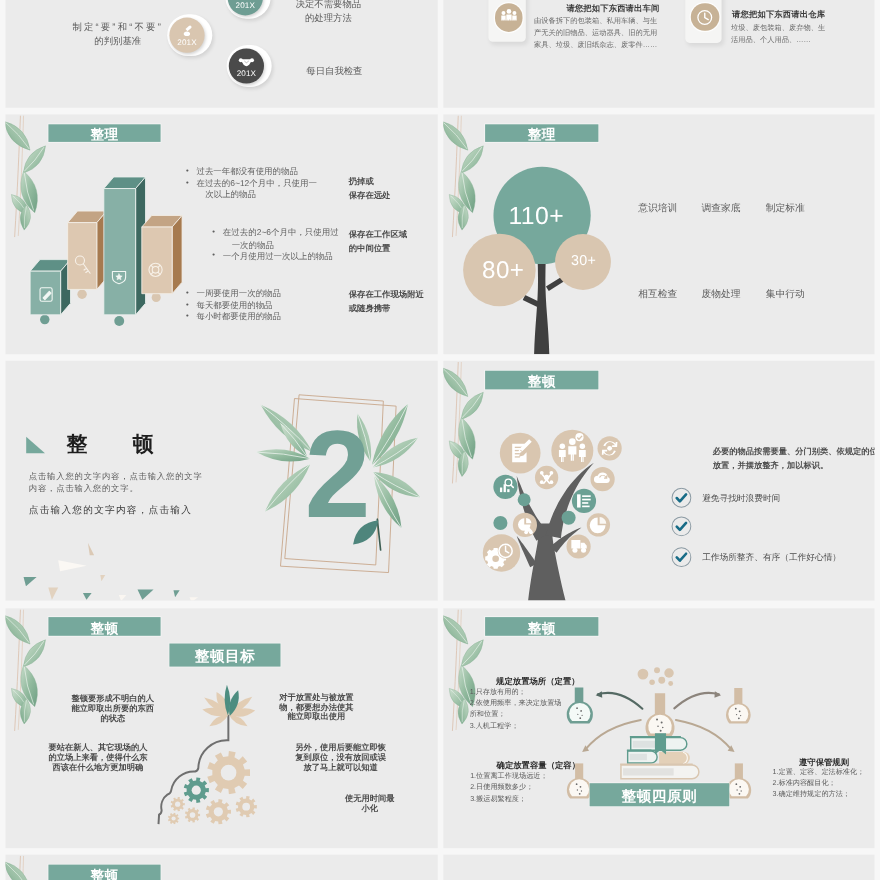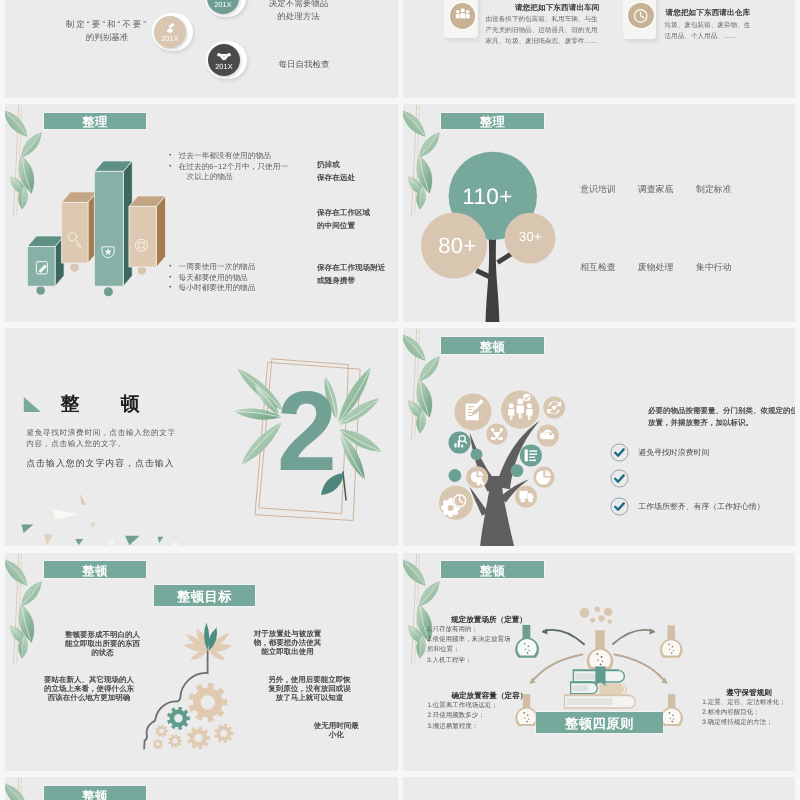--- a/index.html
+++ b/index.html
@@ -212,20 +212,34 @@
       <div class="bli">
             <i></i>
             <span class="ind">次以上的物品</span>
           </div>
     </div>
     <div class="bl res" style="left:312px;top:55px">
       <div>扔掉或</div>
       <div>保存在远处</div>
     </div>
 
+    <div class="bl" style="left:188px;top:103.3px">
+      <div class="bli">
+            <i>•</i>
+            <span>在过去的2~6个月中，只使用过</span>
+          </div>
+      <div class="bli">
+            <i></i>
+            <span class="ind">一次的物品</span>
+          </div>
+      <div class="bli">
+            <i>•</i>
+            <span>一个月使用过一次以上的物品</span>
+          </div>
+    </div>
     <div class="bl res" style="left:312px;top:103.3px">
       <div>保存在工作区域</div>
       <div>的中间位置</div>
     </div>
 
     <div class="bl" style="left:164px;top:158.6px">
       <div class="bli">
             <i>•</i>
             <span>一周要使用一次的物品</span>
           </div>
@@ -313,21 +327,21 @@
           <path d="M334.0 101.0Q354.3 114.7 377.0 124.0"></path>
           <path d="M335.0 104.0Q345.4 129.1 360.0 152.0"></path>
         </g>
         <path d="M338 144q1.5 14 3 28" stroke="#3c5d52" stroke-width="1.5" fill="none" stroke-linecap="round"></path>
         <path d="M339.0 145.0Q319.2 147.3 316.0 167.0Q335.8 164.7 339.0 145.0Z" fill="#4e857c"></path>
       </g>
     </svg>
     <div class="lt dv-t" style="left:55.4px;top:67px">整</div>
     <div class="lt dv-t" style="left:115.4px;top:67px">顿</div>
     <div class="lt dv-b" style="left:21.2px;top:99.8px">
-      <div>避免寻找时浪费时间，点击输入您的文字</div>
+      <div>点击输入您的文字内容，点击输入您的文字</div>
       <div>内容，点击输入您的文字。</div>
     </div>
     <div class="lt dv-bb" style="left:21.2px;top:129.6px">点击输入您的文字内容，点击输入</div>
     <div class="lt dv-num" style="left:271.5px;top:47px">2</div>
   </div>
 
   <div class="slide">
     <svg class="plant" viewBox="0 0 46 116">
           <use href="#plantSym"></use>
         </svg>

